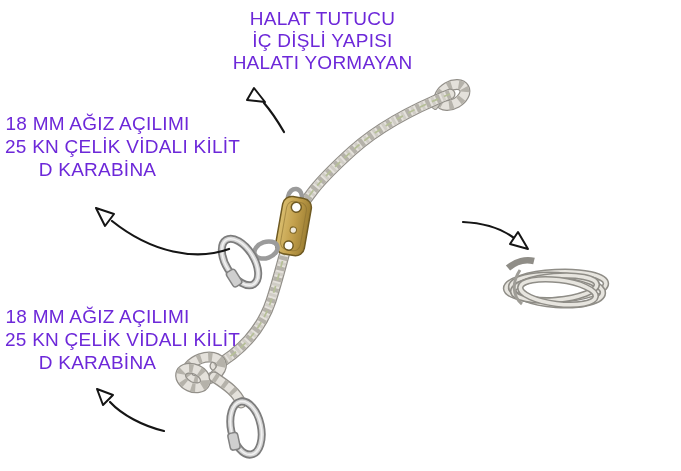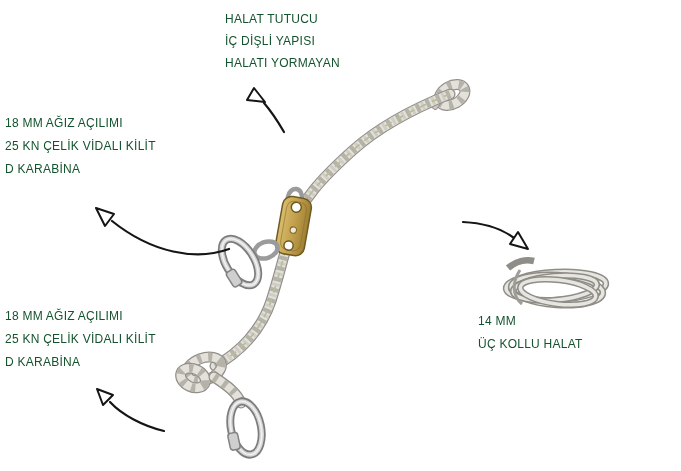--- a/index.html
+++ b/index.html
@@ -7,23 +7,23 @@
     position: relative;
     width: 681px;
     height: 471px;
     background: #ffffff;
     font-family: "Liberation Sans", sans-serif;
     overflow: hidden;
   }
   .stage svg { position: absolute; left: 0; top: 0; }
   .label {
     position: absolute;
-    text-align: left;
-    color: #14532d;
-    font-size: 12px;
+    text-align: center;
+    color: #6d28d9;
+    font-size: 19px;
     letter-spacing: 0.25px;
     line-height: 23px;
     white-space: nowrap;
   }
   .label-top    { left: 225px; top: 8px;   width: 195px; line-height: 22px; }
   .label-left1  { left: 5px;   top: 112px; width: 185px; }
   .label-left2  { left: 5px;   top: 305px; width: 185px; }
   .label-right  { left: 478px; top: 310px; width: 165px; }
 
   
@@ -157,18 +157,14 @@
     <div>25 KN ÇELİK VİDALI KİLİT</div>
     <div>D KARABİNA</div>
   </div>
 
   <div class="label label-left2">
     <div>18 MM AĞIZ AÇILIMI</div>
     <div>25 KN ÇELİK VİDALI KİLİT</div>
     <div>D KARABİNA</div>
   </div>
 
-  <div class="label label-right">
-    <div>14 MM</div>
-    <div>ÜÇ KOLLU HALAT</div>
-  </div>
 
 </div>
 
 </body></html>

